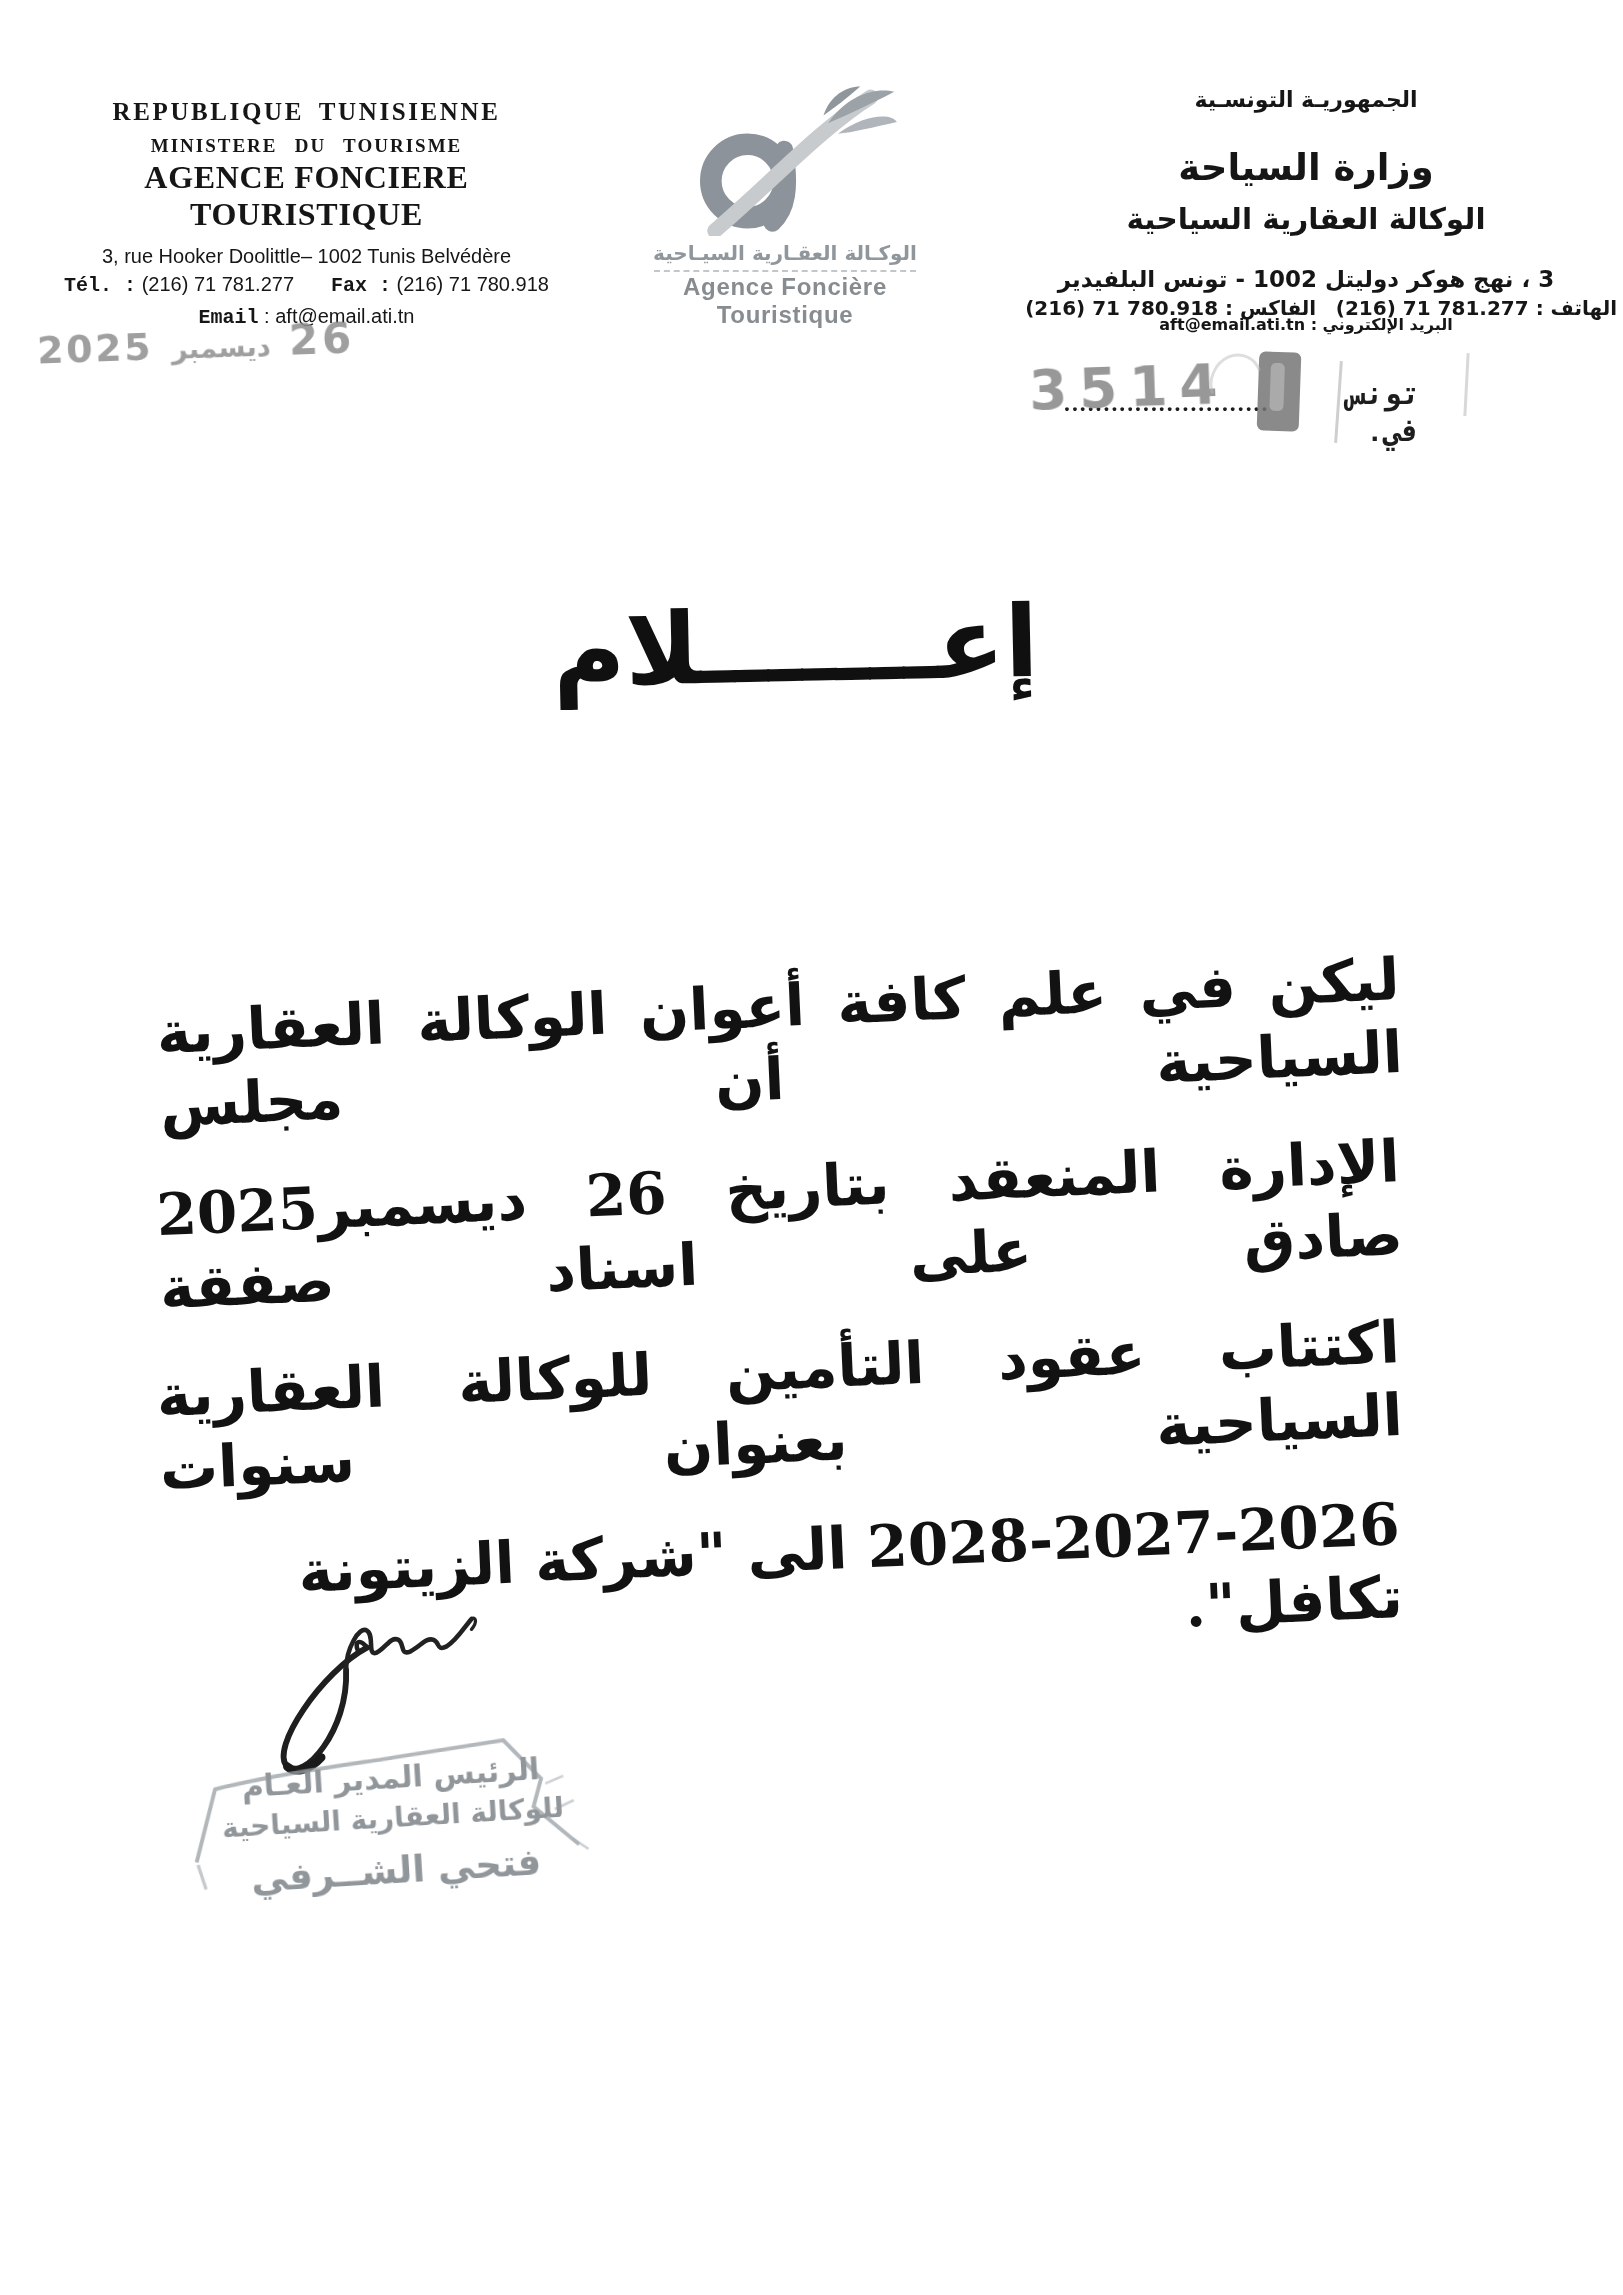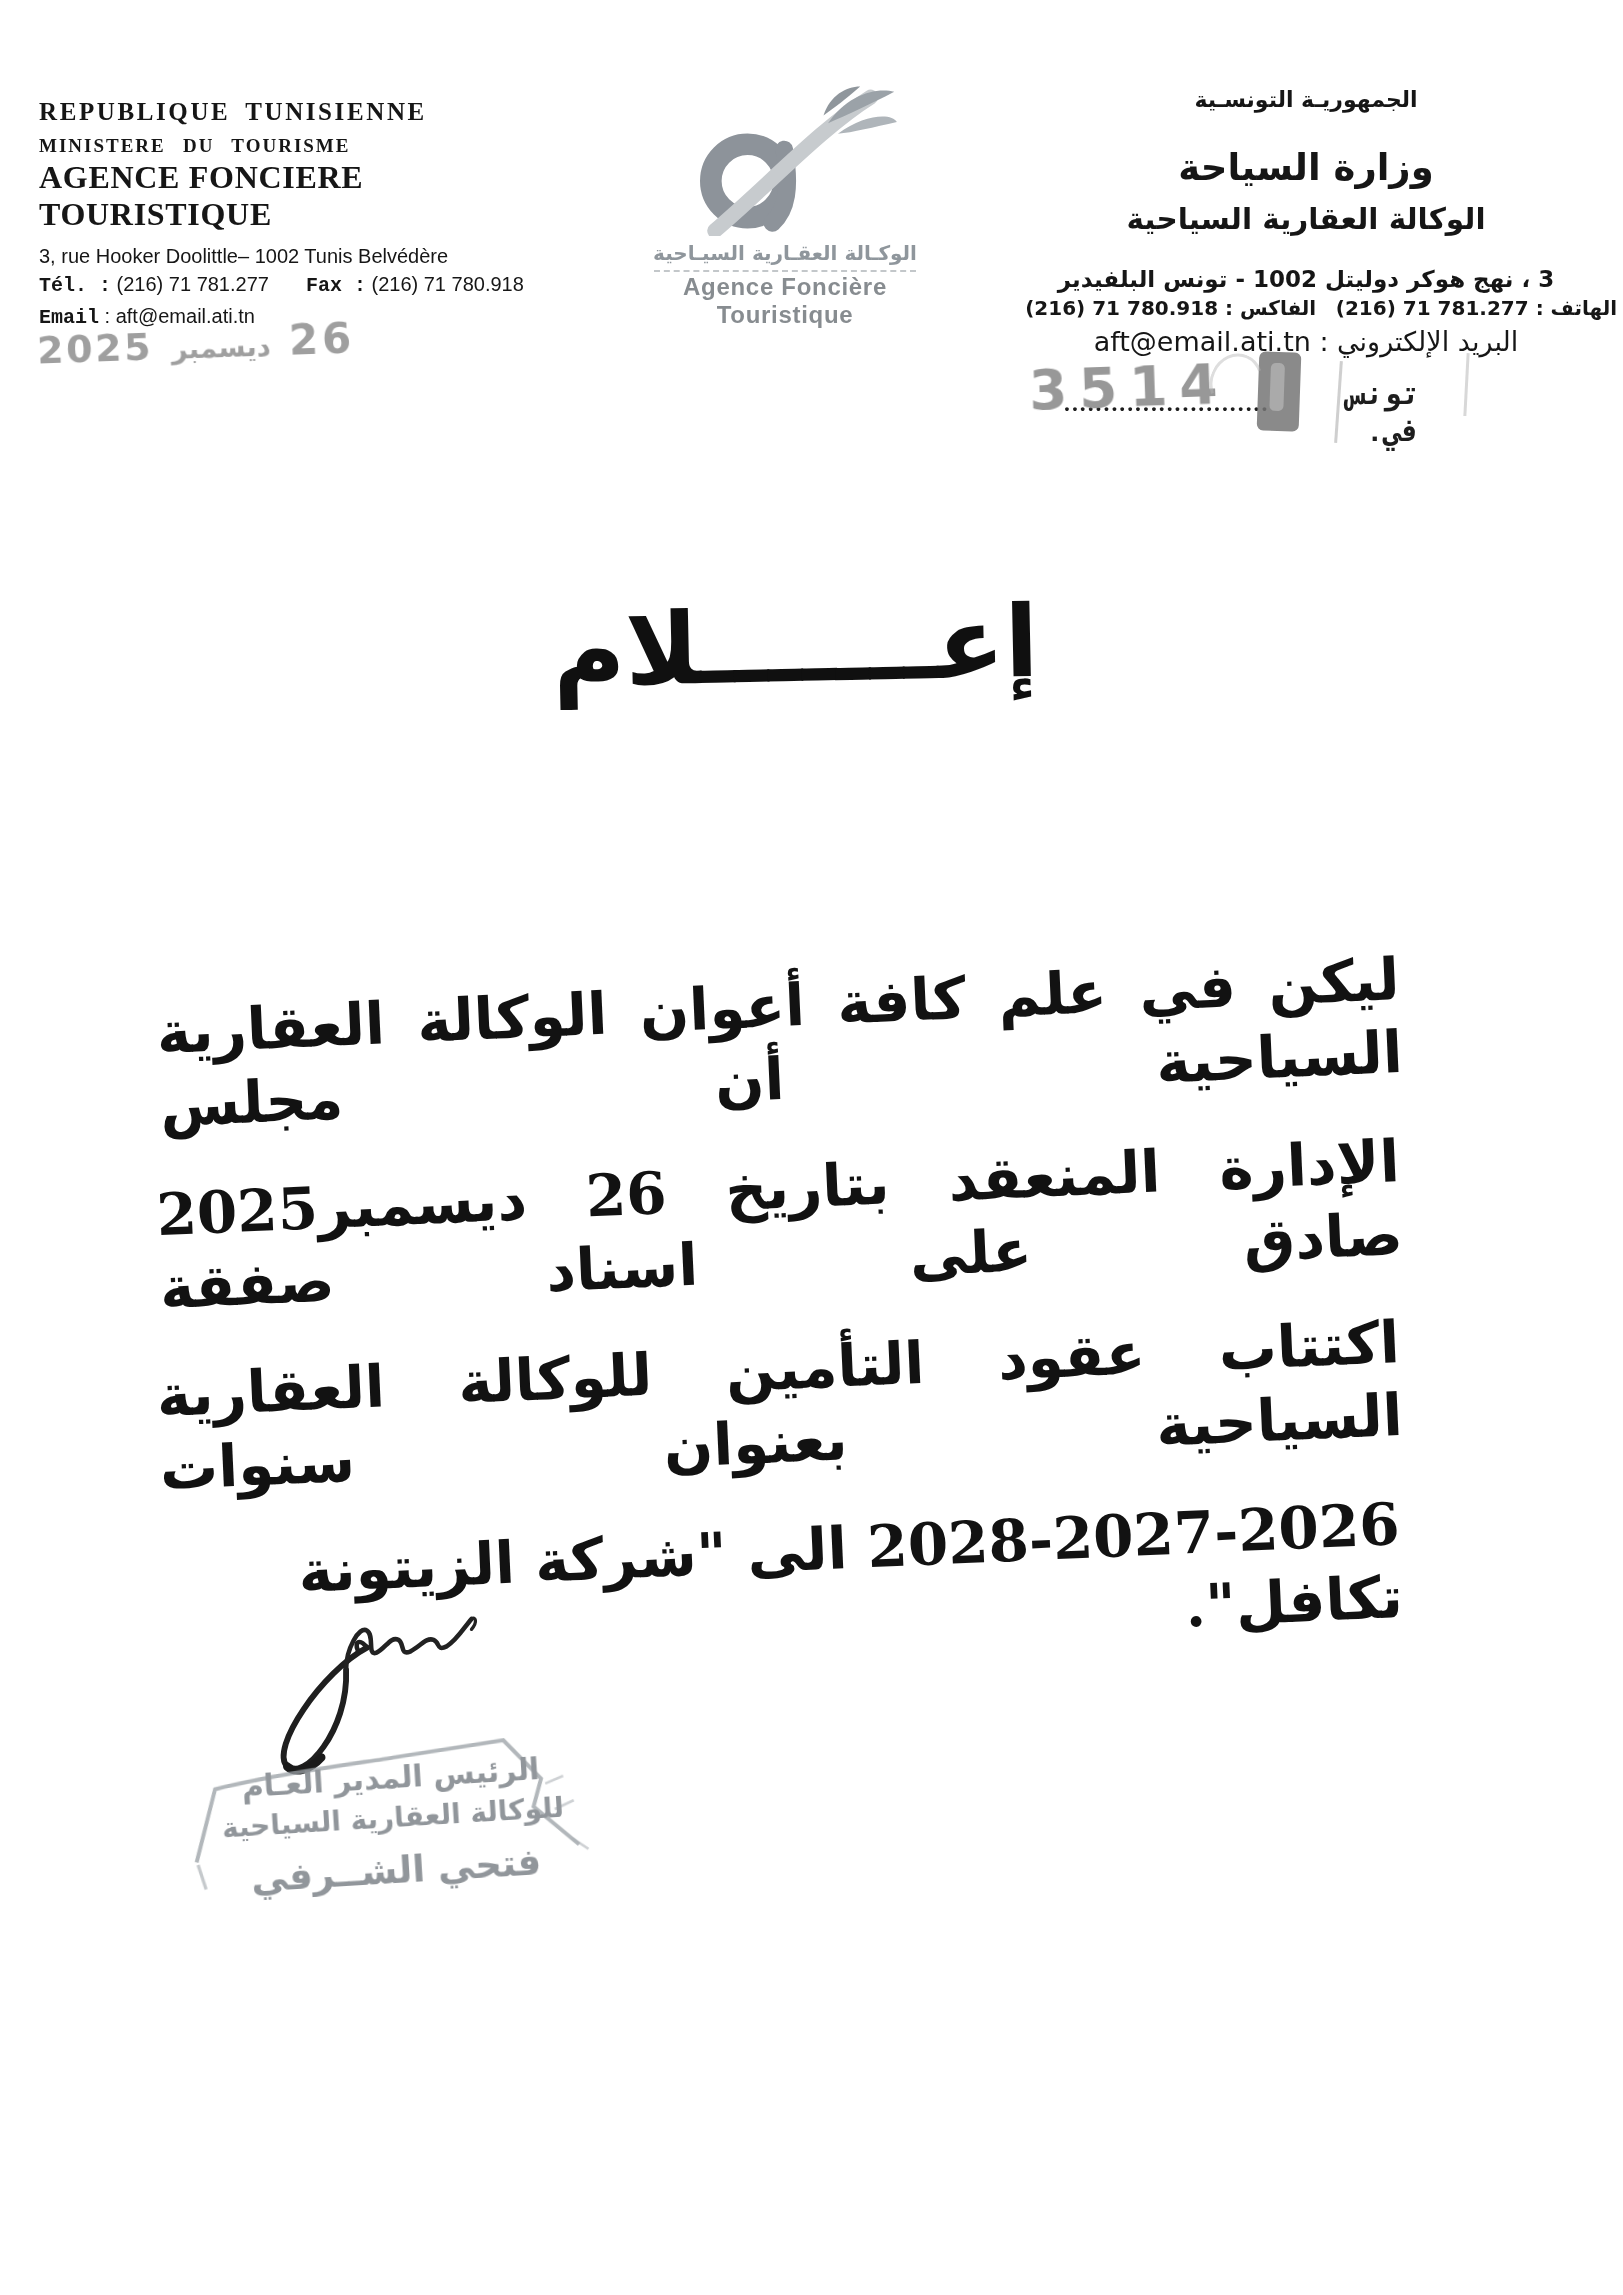--- a/index.html
+++ b/index.html
@@ -5,21 +5,21 @@
   html,body{margin:0;padding:0;background:#e8e8e8;}
   .page{
     position:relative;
     width:1623px;height:2295px;
     background:#ffffff;
     overflow:hidden;
     font-family:"Liberation Serif","DejaVu Serif",serif;
     color:#161616;
   }
   
-  .hdr-left{position:absolute;left:39px;top:98px;width:563px;text-align:left;}
+  .hdr-left{position:absolute;left:25px;top:98px;width:563px;text-align:center;}
   .hl-1{font-size:25px;letter-spacing:2.6px;font-weight:600;word-spacing:6.5px;}
   .hl-2{font-size:19px;letter-spacing:2px;font-weight:700;word-spacing:10.5px;margin-top:9px;}
   .hl-3{font-size:32px;font-weight:600;letter-spacing:0.7px;margin-top:2px;}
   .hl-4{font-family:"Liberation Sans","DejaVu Sans",sans-serif;font-size:20px;margin-top:11.8px;}
   .hl-5{font-family:"Liberation Sans","DejaVu Sans",sans-serif;font-size:20px;margin-top:5.2px;}
   .hl-6{font-family:"Liberation Sans","DejaVu Sans",sans-serif;font-size:20px;margin-top:8px;}
   .hl-5 b,.hl-6 b{font-weight:700;font-family:Liberation Mono, monospace;}
   .hl-gap{display:inline-block;width:37px;}
   
   .logo{position:absolute;left:641px;top:84px;width:288px;text-align:center;}
@@ -30,21 +30,21 @@
     font-size:24px;font-weight:700;color:#878c90;letter-spacing:0.7px;}
   
   .hdr-right{position:absolute;left:995px;top:79px;width:622px;text-align:center;direction:rtl;
     font-family:"DejaVu Sans","Liberation Sans",sans-serif;}
   .hr-line{position:absolute;left:0;width:100%;}
   .hr-1{top:7.9px;font-size:22px;font-weight:700;}
   .hr-2{top:67px;font-size:37px;font-weight:700;}
   .hr-3{top:123px;font-size:29.5px;font-weight:700;}
   .hr-4{top:187px;font-size:23px;font-weight:700;}
   .hr-5{top:217px;font-size:20px;font-weight:700;text-align:right;}
-  .hr-6{top:247px;font-size:27px;font-weight:400;}
+  .hr-6{top:236px;font-size:16px;font-weight:700;}
   .num-ltr{direction:ltr;unicode-bidi:isolate;display:inline-block;}
   .hr-sp{display:inline-block;width:19.6px;}
   
   .date-stamp{position:absolute;left:37px;top:319px;display:flex;align-items:baseline;gap:18.3px;
     color:#8f8f8f;transform:rotate(-2deg);filter:blur(0.3px);opacity:.85;
     font-family:"DejaVu Sans","Liberation Sans",sans-serif;}
   .ds-year{font-size:38px;font-weight:700;letter-spacing:2.6px;}
   .ds-month{font-size:27.5px;font-weight:600;}
   .ds-day{font-size:42px;font-weight:700;letter-spacing:3.9px;}
   

